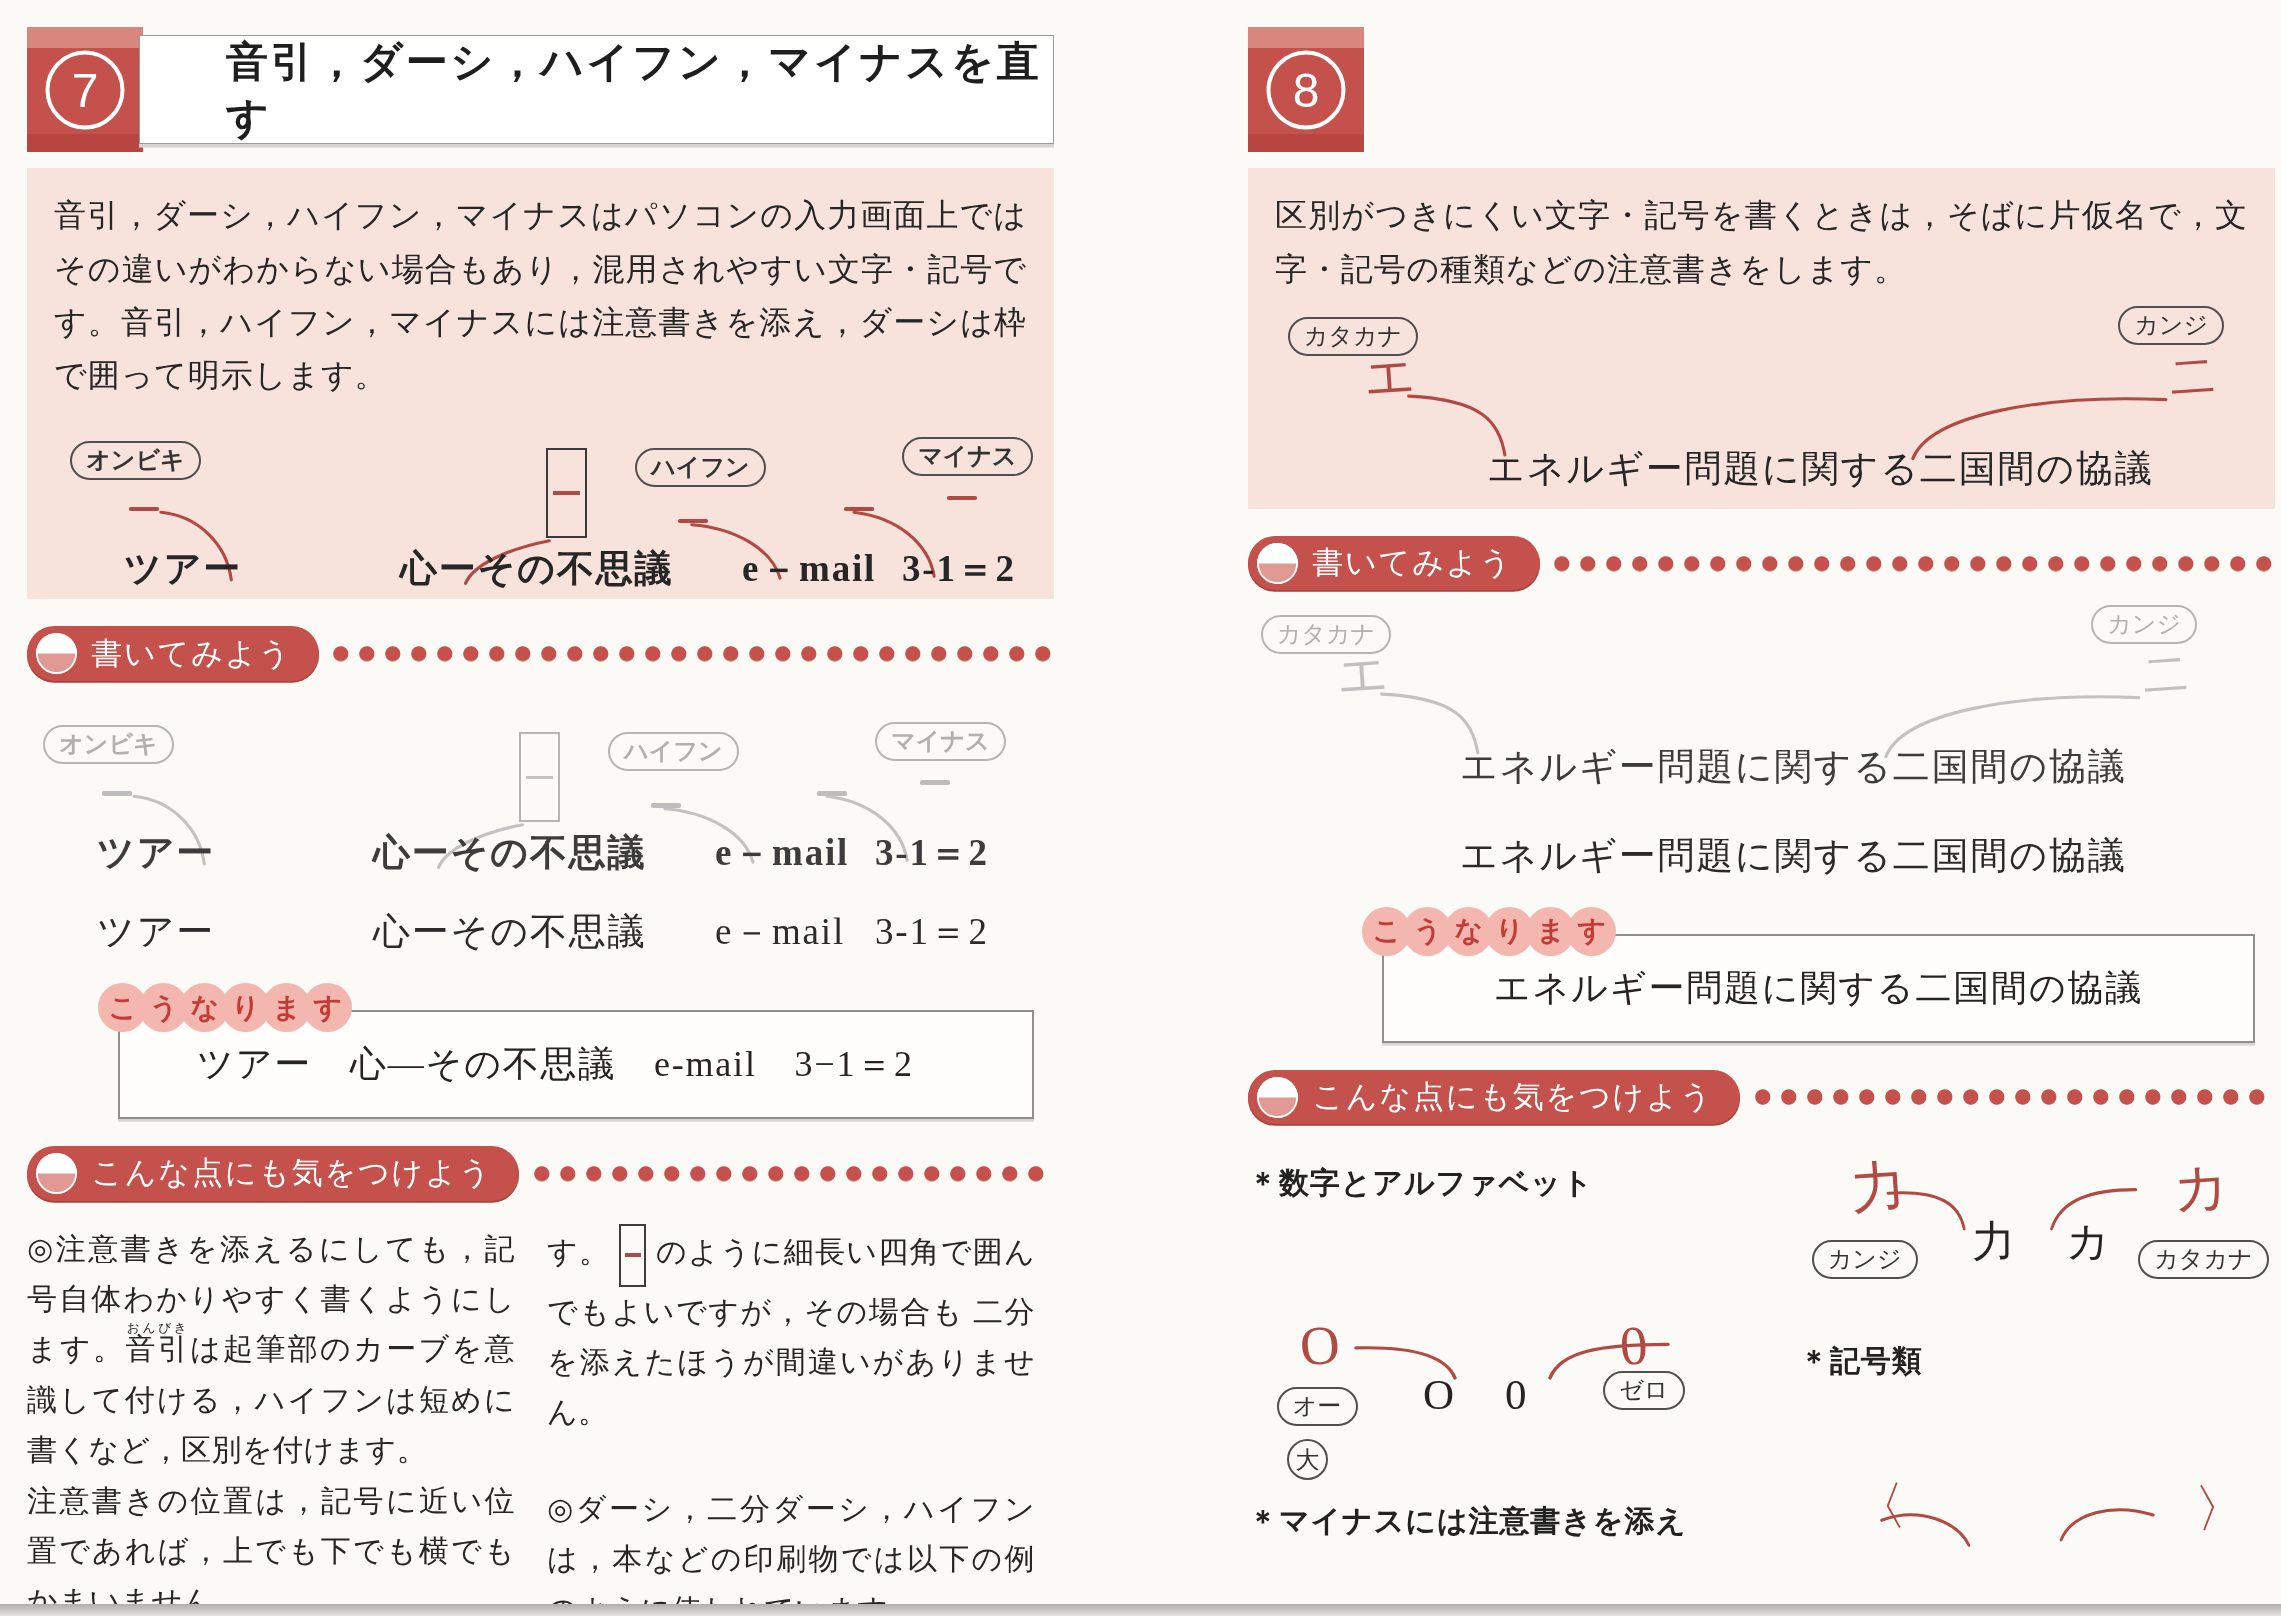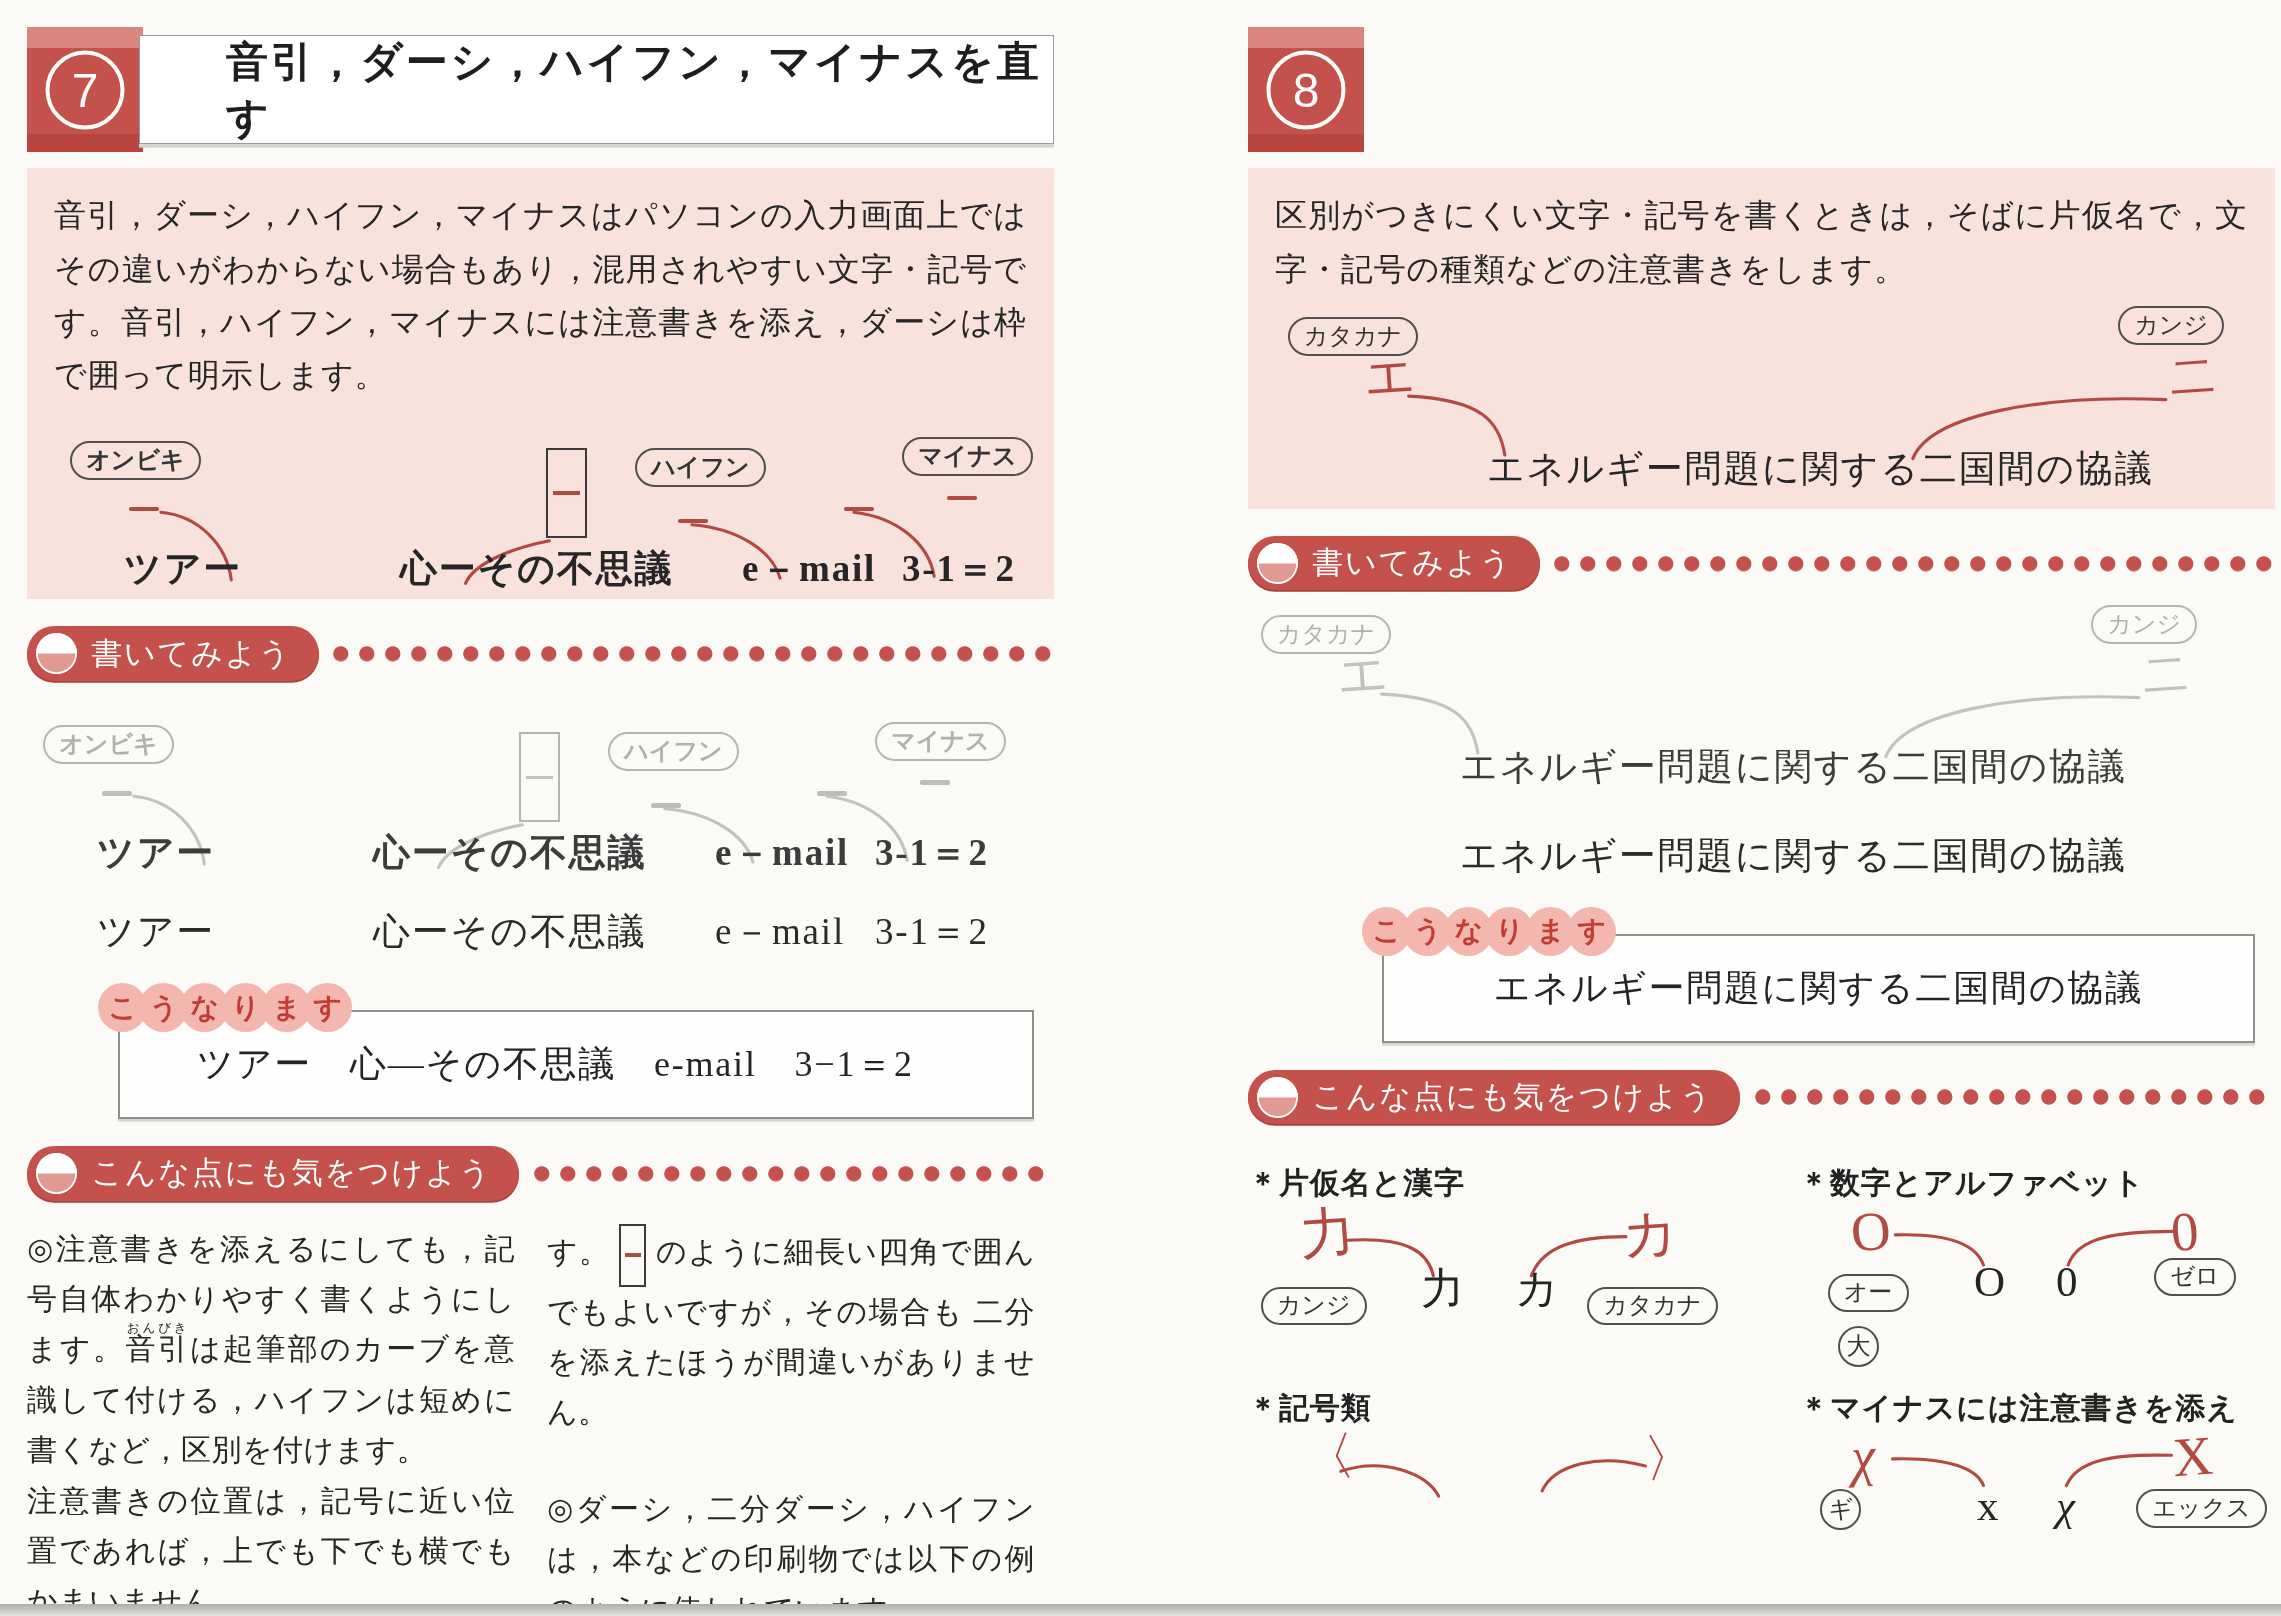--- a/index.html
+++ b/index.html
@@ -279,21 +279,20 @@
       <div class="badge">
         <span class="bicon"></span>
         <span>こんな点にも気をつけよう</span>
       </div>
       <div class="dotline"></div>
     </div>
 
 
     <div class="groups">
 
-      <p class="ghead">＊片仮名と漢字</p>
       <p class="ghead">＊数字とアルファベット</p>
 
       <div class="gfig" style="height:160px">
         <svg class="curves" viewBox="0 0 588 180" preserveAspectRatio="none">
           <path d="M112,34 C180,30 202,48 208,74"></path>
           <path d="M318,74 C330,42 366,30 424,30"></path>
         </svg>
         <span class="rann" style="left:52px;top:-3.6px">力</span>
         <span class="fpill" style="left:12.5px;top:77px">カンジ</span>
         <span class="tchar" style="left:173px;top:57px">力</span>

